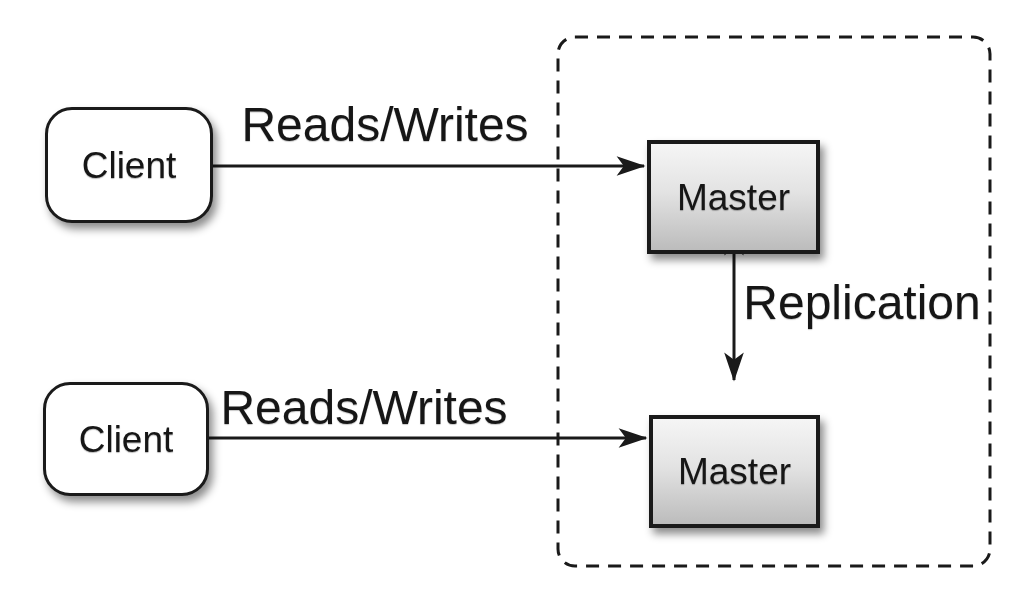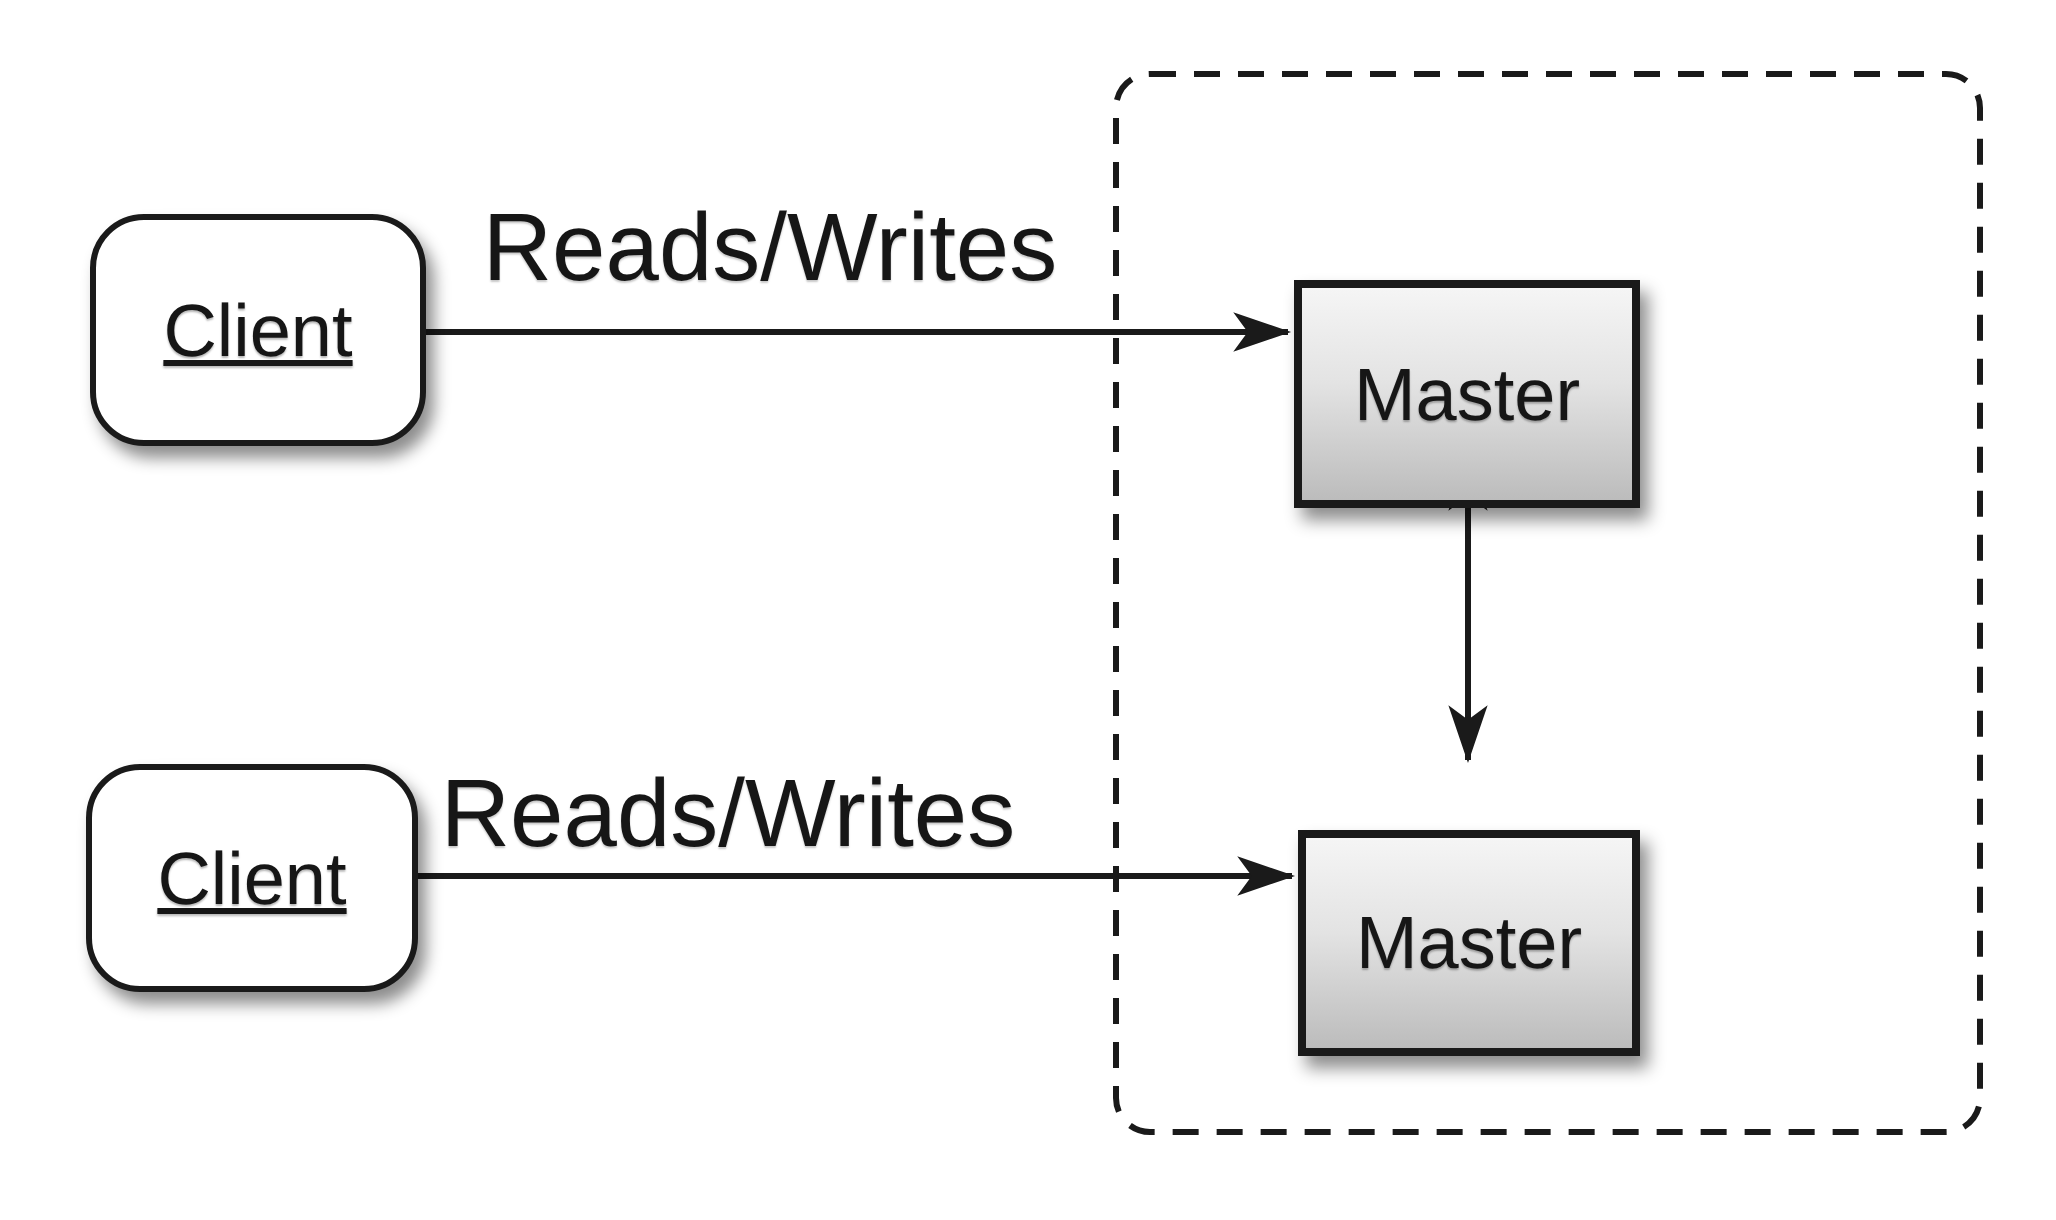--- a/index.html
+++ b/index.html
@@ -40,21 +40,20 @@
     font-size: 37px;
     line-height: 1;
     color: #161616;
     text-shadow: 0 1px 1px rgba(0,0,0,0.28);
     box-shadow: 4px 6px 8px rgba(0,0,0,0.45);
   }
   .client {
     background: var(--node-fill, #ffffff);
     border: 3px solid var(--stroke, #1a1a1a);
     border-radius: 27px;
-    text-decoration: underline;
   }
   .client-top    { left: 45px;  top: 107px; width: 162px; height: 110px; }
   .client-bottom { left: 43px;  top: 382px; width: 160px; height: 108px; }
   .master {
     background: linear-gradient(180deg,
       var(--master-fill-top, #f5f5f5) 0%,
       #e3e3e3 45%,
       var(--master-fill-bottom, #bcbcbc) 100%);
     border: 4px solid var(--stroke, #1a1a1a);
     margin-top: 32px;
@@ -109,14 +108,15 @@
   </div>
 
   <div class="node master master-bottom">
     <span>Master</span>
   </div>
 
   <div class="edge-label rw-top">Reads/Writes</div>
 
   <div class="edge-label rw-bottom">Reads/Writes</div>
 
+  <div class="edge-label replication">Replication</div>
 
 </div>
 
 </body></html>

